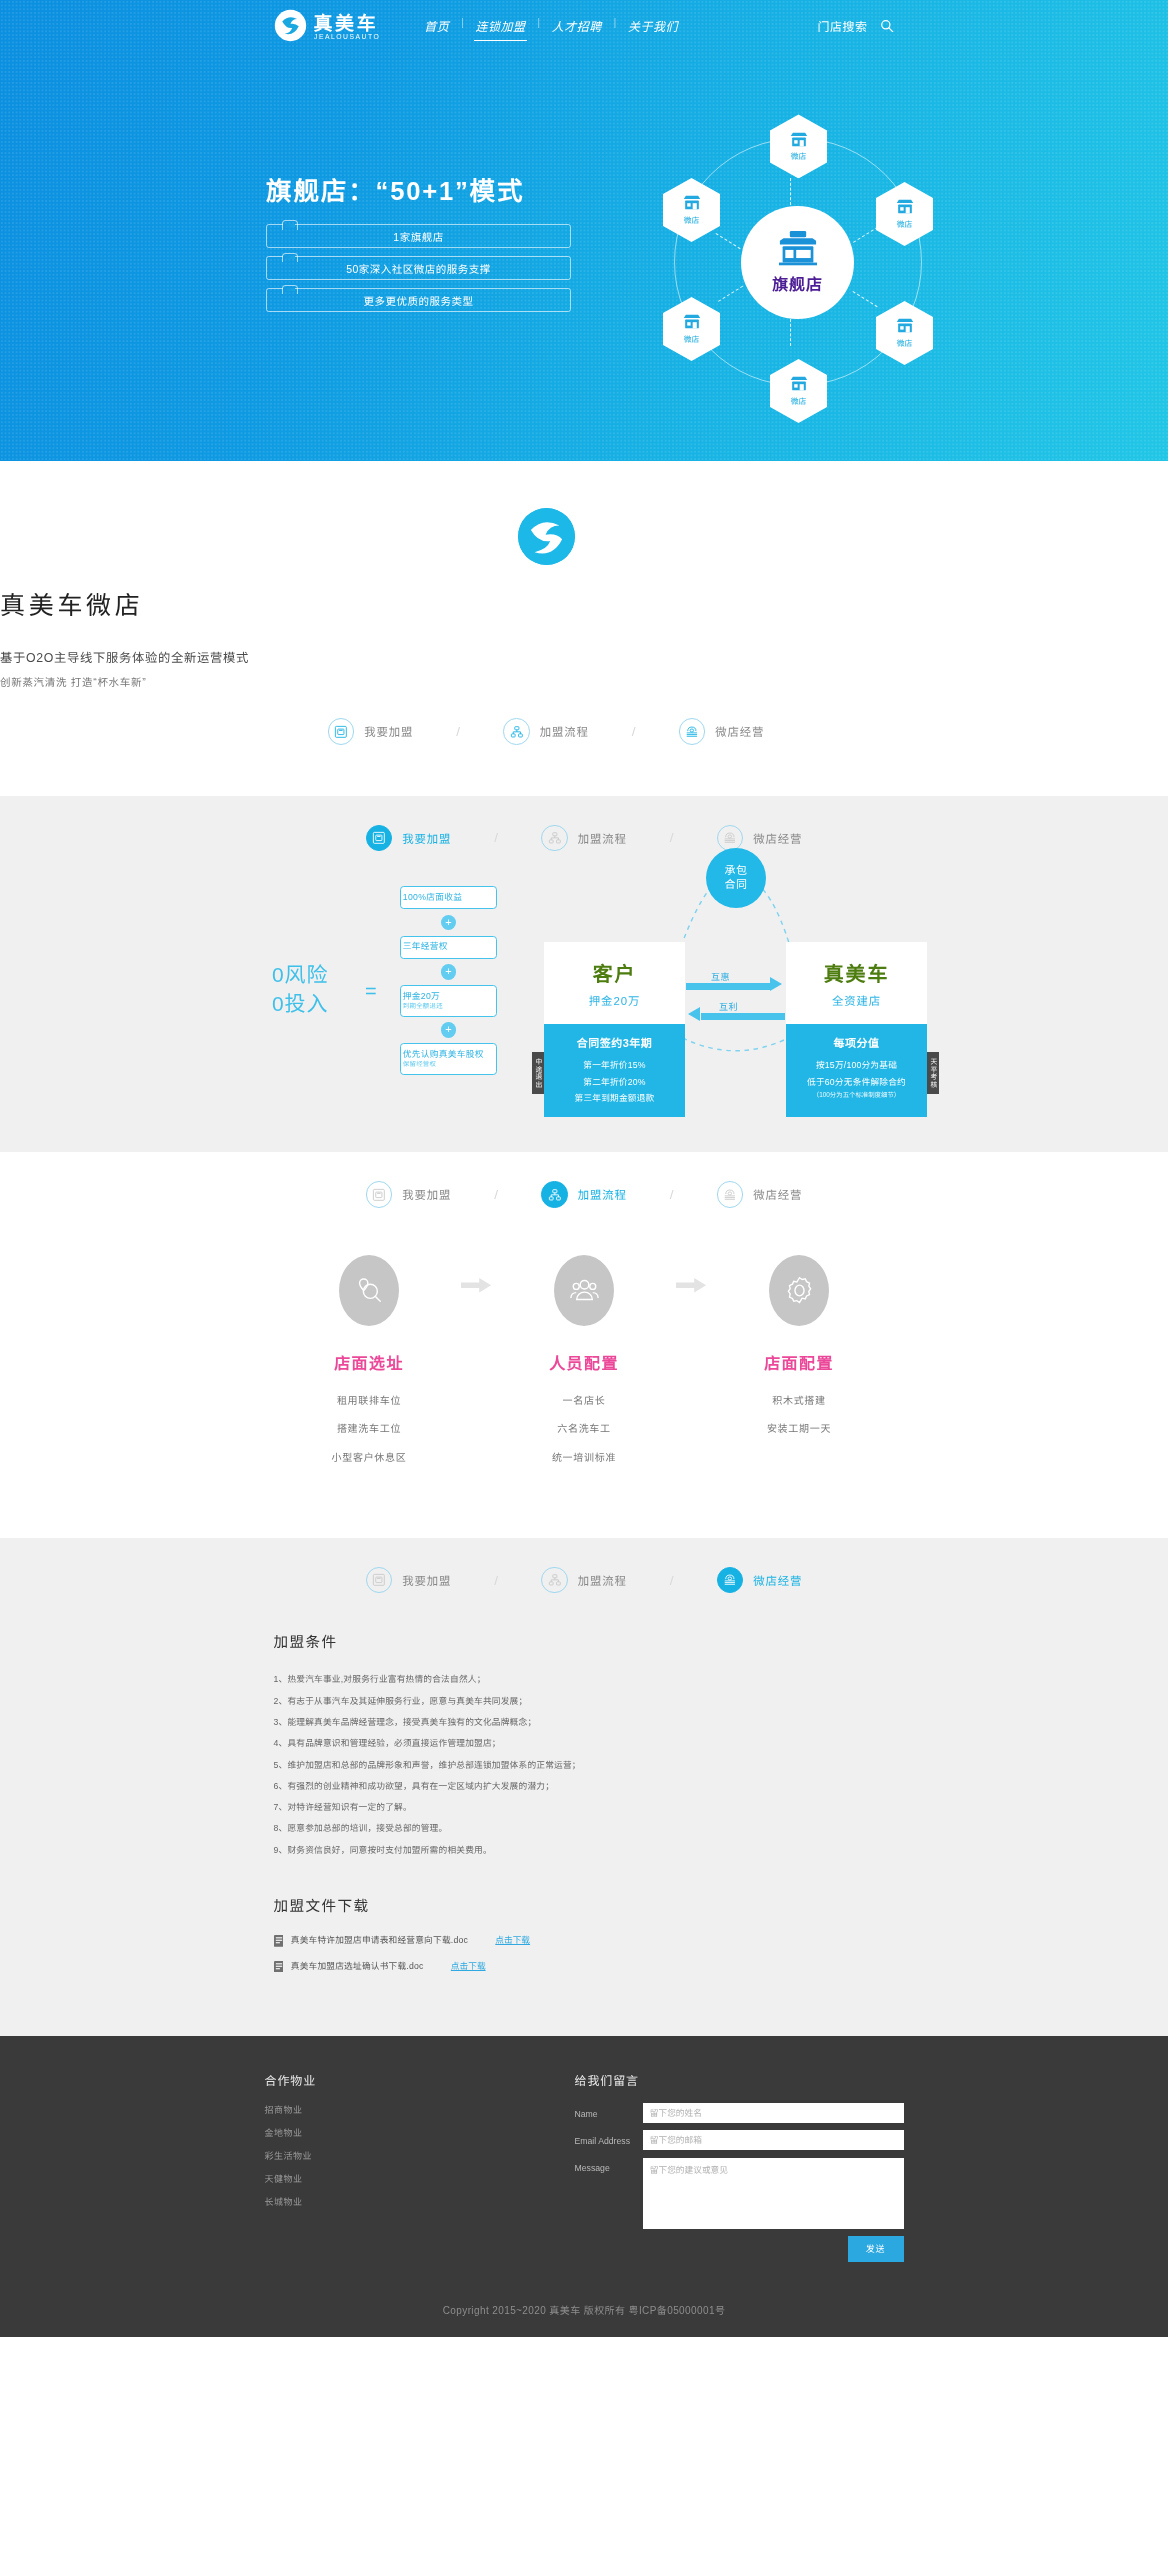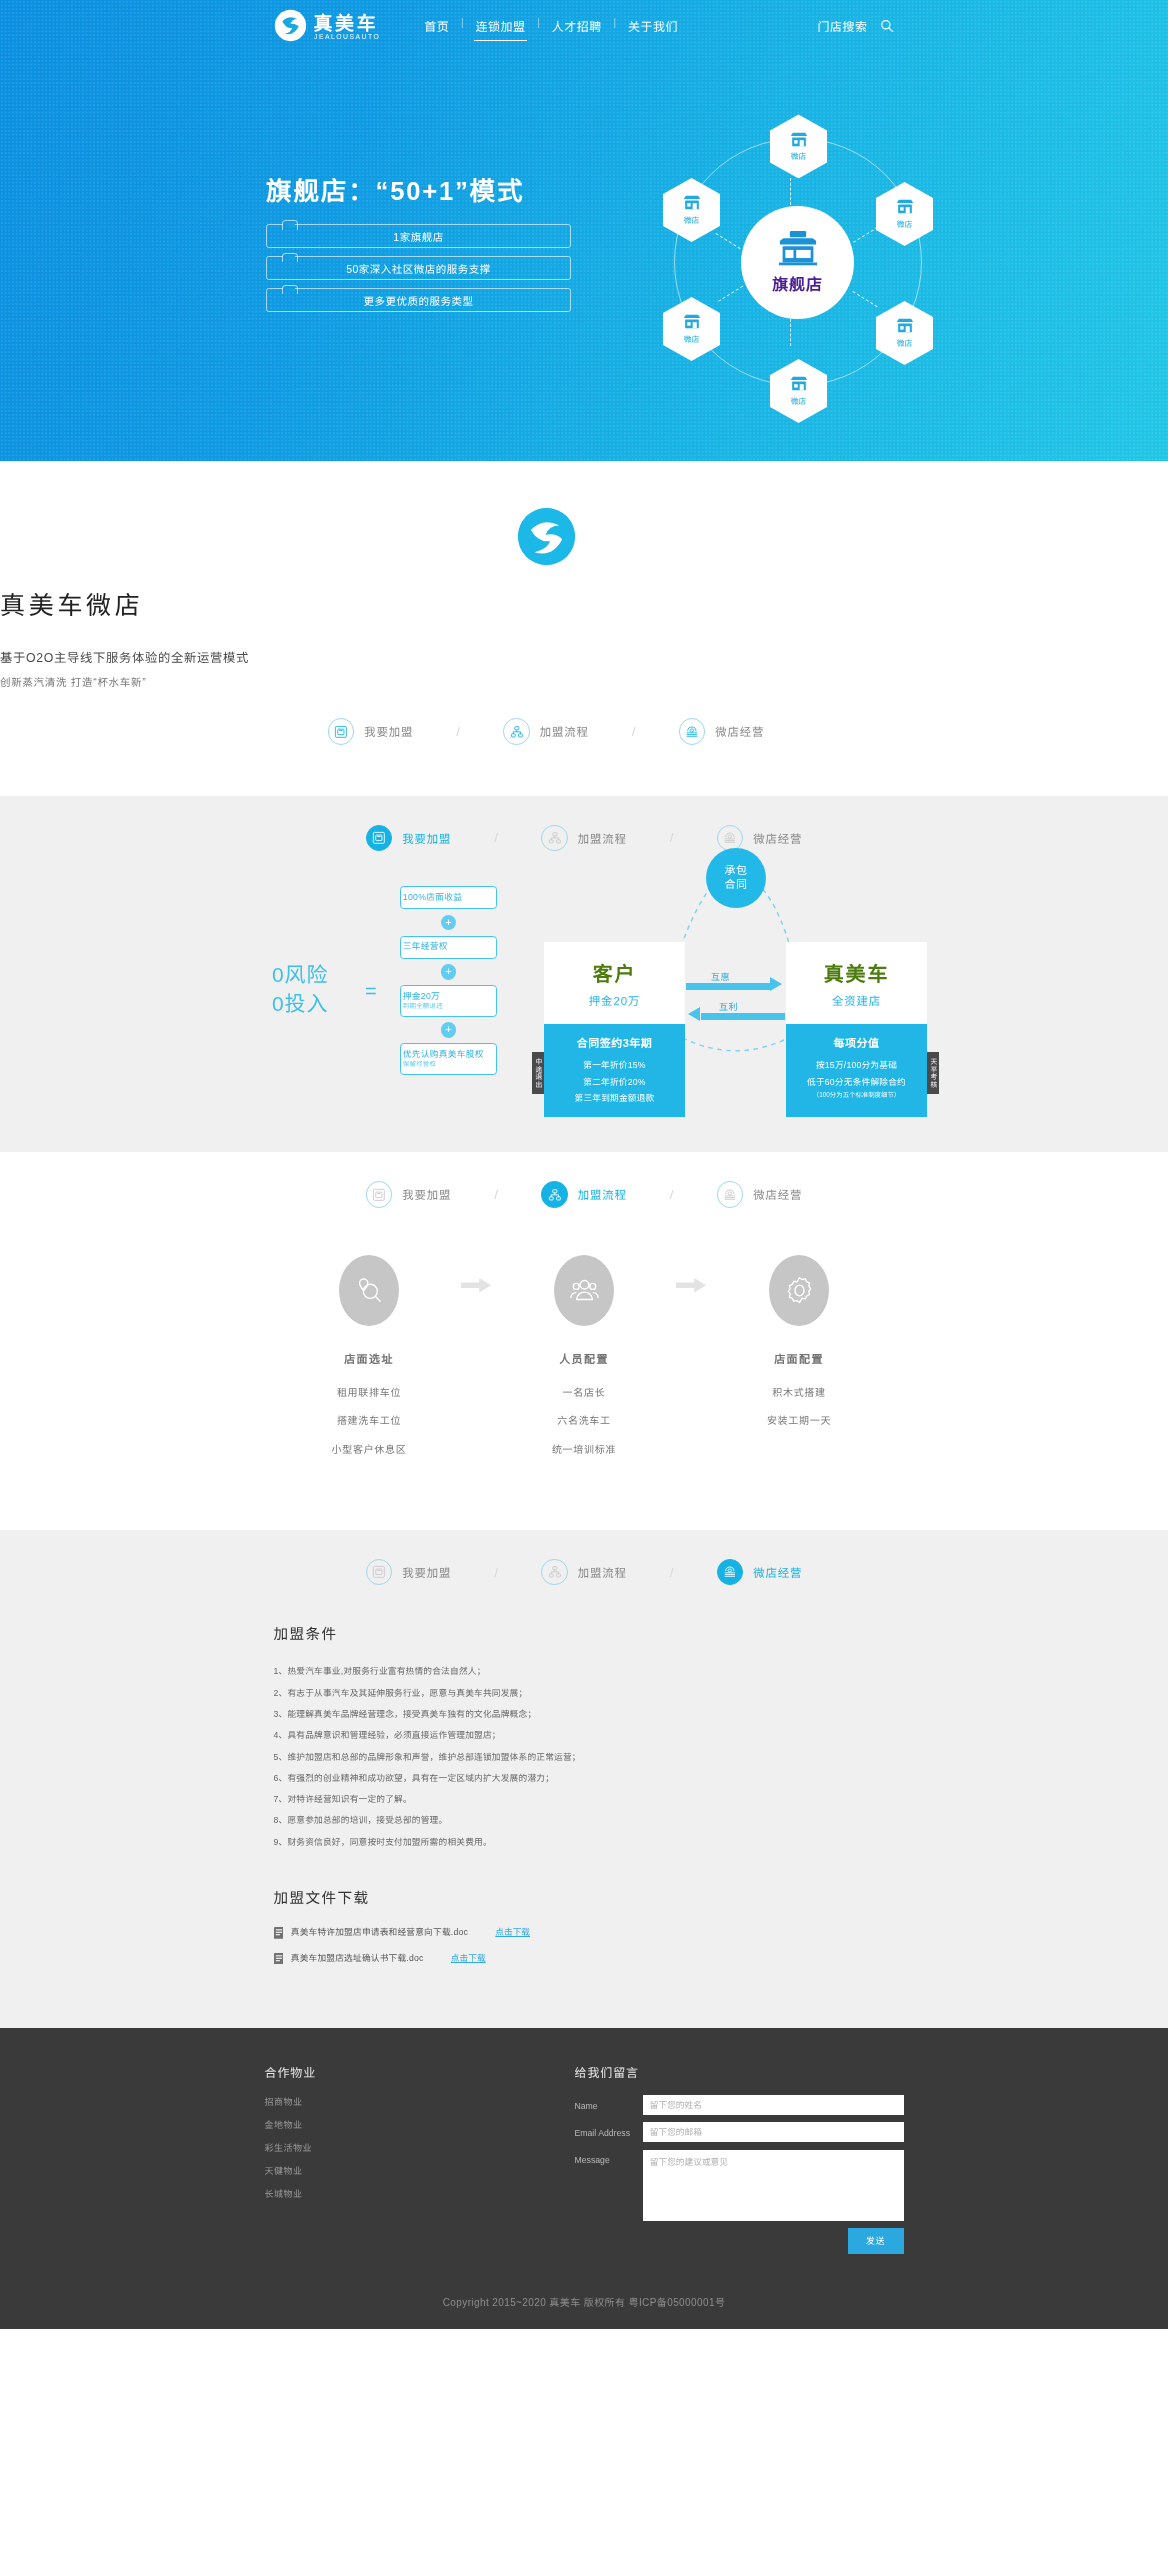--- a/index.html
+++ b/index.html
@@ -30,21 +30,21 @@
   .logo-mark{ width:33px; height:33px; flex:none; }
   .logo-cn{
     margin-left:6.4px; color:#fff; font-size:19px; font-weight:bold;
     letter-spacing:2.7px; font-family:"Liberation Serif","DejaVu Serif",serif;
     line-height:1; position:relative; top:-1.8px;
   }
   .logo-en{
     position:absolute; margin-left:40px; margin-top:22px;
     color:#fff; font-size:6.8px; letter-spacing:1.5px;
   }
-  .nav{ display:flex; align-items:flex-start; margin-left:44px; }
+  .nav{ display:flex; align-items:flex-start; margin-left:44px;font-style:italic; }
   .nav a{
     color:#fff; text-decoration:none; font-size:12px; padding:0 1.8px;
     white-space:nowrap; letter-spacing:0.5px;
   }
   .nav .sep{ color:rgba(255,255,255,.55); margin:0 10px; font-size:10px; }
   .nav a.active{ position:relative; }
   .nav a.active::after{
     content:""; position:absolute; left:0; right:0; bottom:-7.3px;
     height:1.4px; background:#fff;
   }
@@ -180,21 +180,21 @@
   .arrowhead{ position:absolute; width:0;height:0;border-top:7.3px solid transparent;border-bottom:7.3px solid transparent; }
 
   
   .proc{ display:flex; align-items:flex-start; justify-content:center; gap:0; padding:47px 0 60px; }
   .pstep{ width:173px; text-align:center; }
   .pcirc{
     width:60px; height:71px; border-radius:50%; background:#c6c6c6; margin:0 auto 24px;
     display:flex; align-items:center; justify-content:center;
   }
   .pcirc svg{ width:33px; height:33px; }
-  .pstep h3{ font-size:11px; color:#737373; font-weight:bold; letter-spacing:1.4px; margin-bottom:18px;}
+  .pstep h3{ font-size:16px; color:#ec4899; font-weight:bold; letter-spacing:1.4px; margin-bottom:18px;}
   .pstep p{ font-size:10px; color:#777; letter-spacing:0.7px; margin-bottom:13.7px;}
   .parrow{ width:42px; margin-top:22px; display:flex; justify-content:center; }
   .parrow svg{ width:31px; height:16.4px; }
 
   
   .cond{ padding:37px 0 51px; }
   .cond-inner{ width:621px; margin:0 auto; }
   .cond h2{ font-size:14.6px; color:#333; font-weight:normal; letter-spacing:1.4px; margin-bottom:18px;}
   .cond li{ list-style:none; font-size:8.7px; color:#666; line-height:2.45; letter-spacing:0.2px;}
   .dl-title{ margin-top:33px; }

